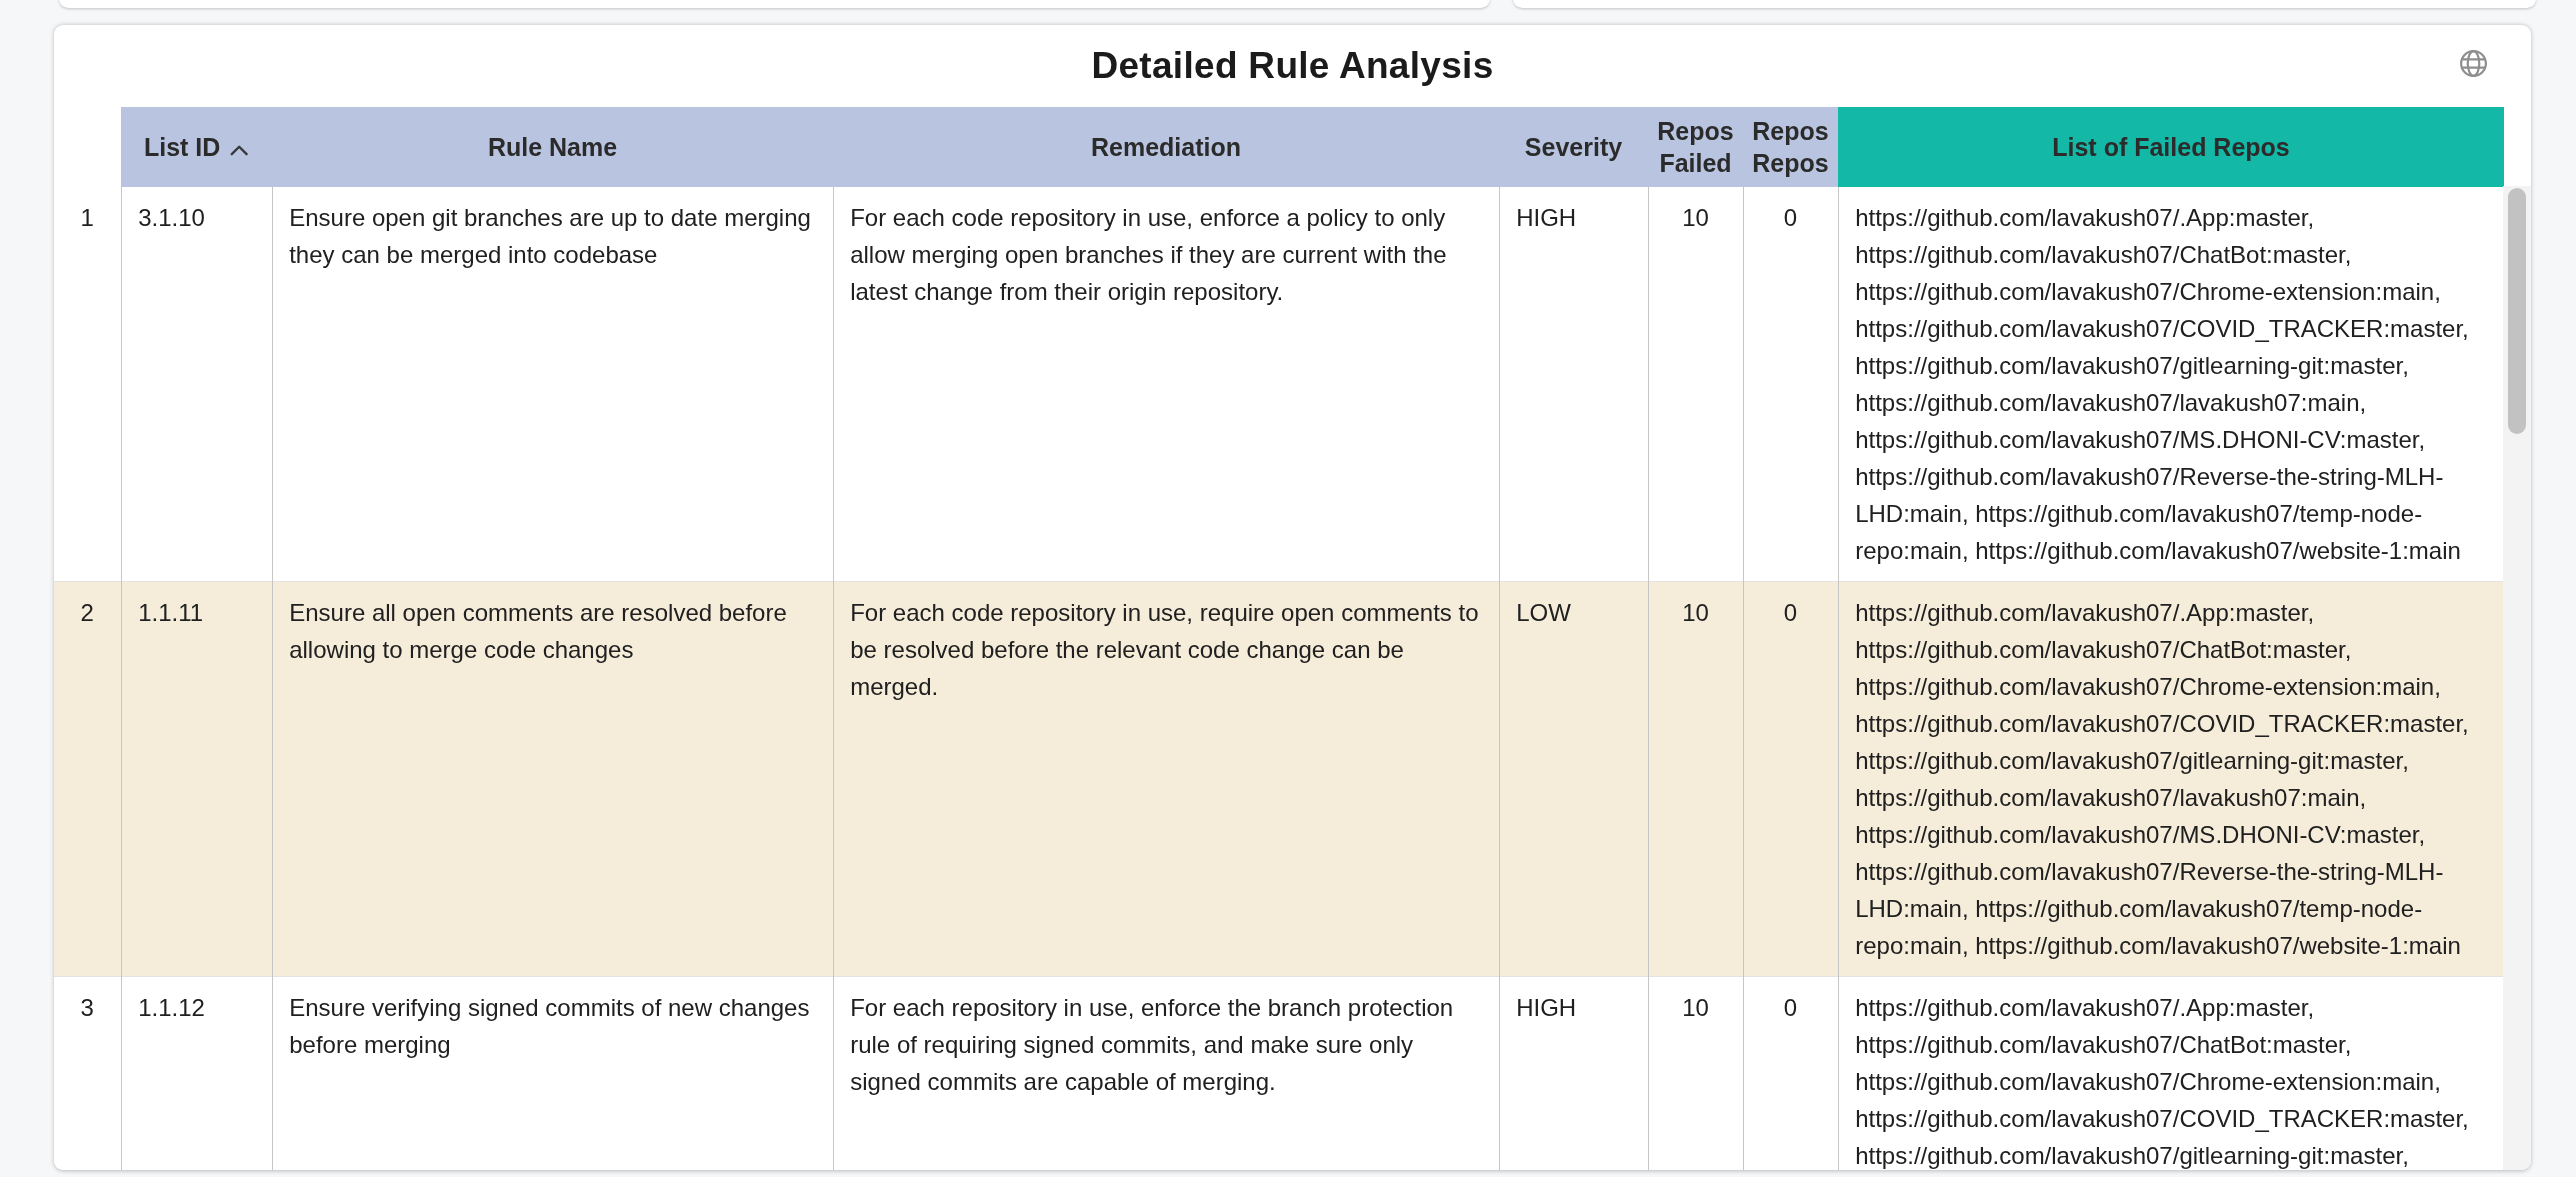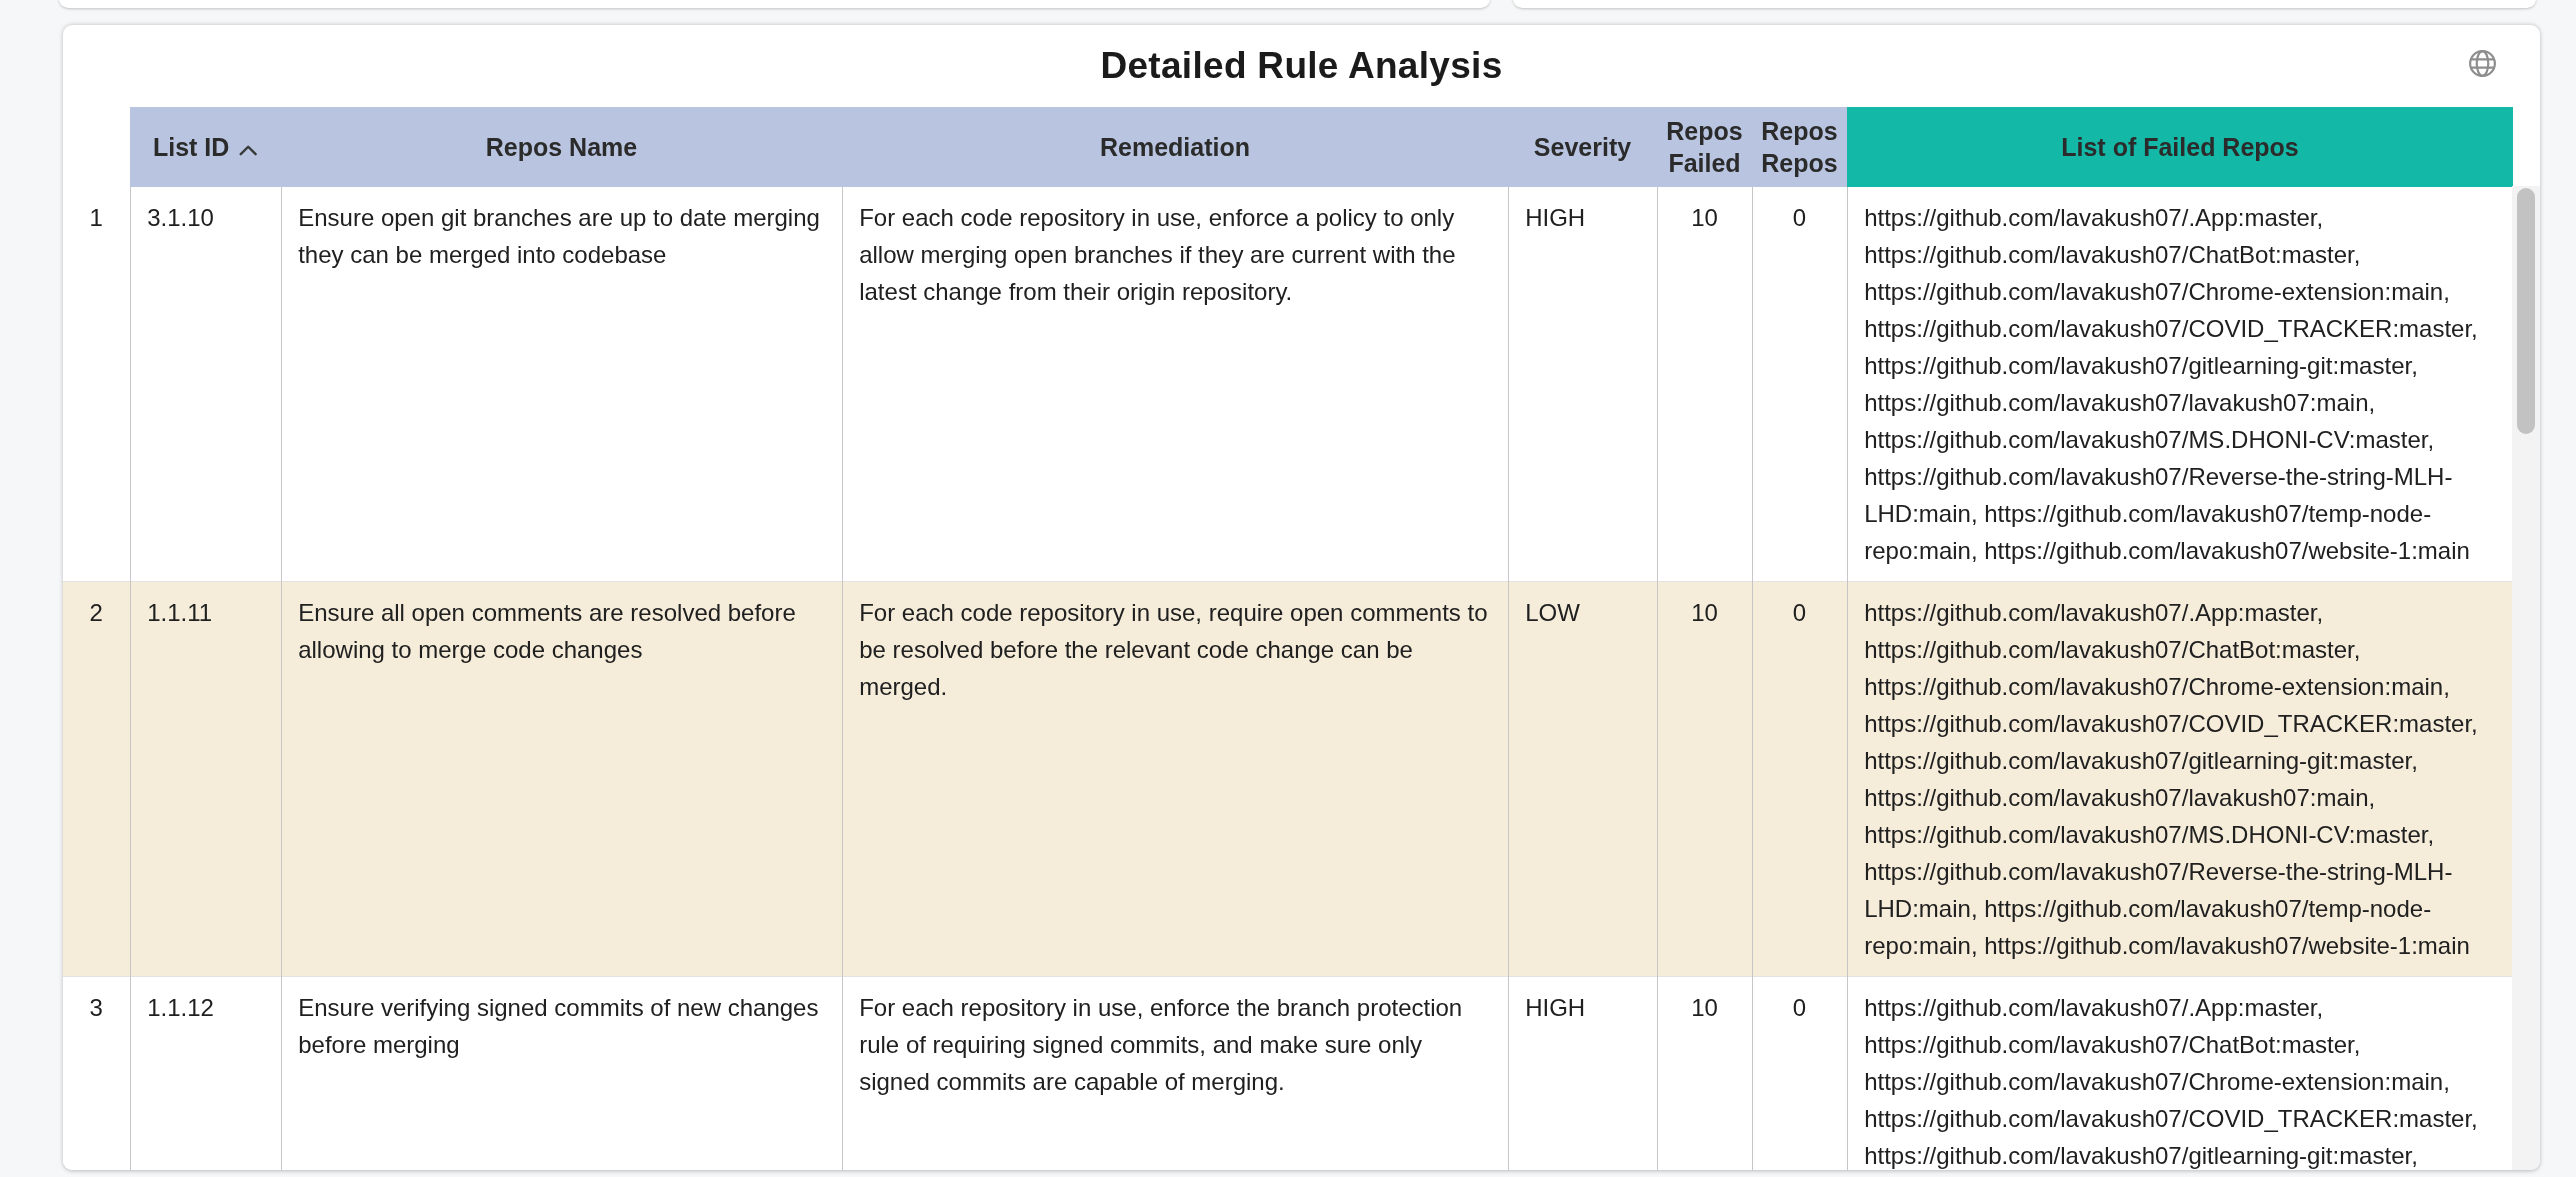--- a/index.html
+++ b/index.html
@@ -15,21 +15,21 @@
     position: absolute; top: -5.6px; height: 14px;
     background: #ffffff;
     border-radius: 0 0 9.3px 9.3px;
     box-shadow: 0 0.9px 2.8px rgba(0,0,0,0.22);
   }
   .top-card-left  { left: 59px;  width: 1431px; }
   .top-card-right { left: 1513px; width: 1023px; }
 
   
   .card {
-    position: absolute; left: 63px; top: 25px;
+    position: absolute; left: 54px; top: 25px;
     width: 2477px; height: 1145px;
     background: #ffffff;
     border-radius: 9.3px;
     box-shadow: 0 0.9px 4.6px rgba(0,0,0,0.25);
     overflow: hidden;
   }
   .card-head {
     position: relative;
     height: 82px;
     display: flex; align-items: center; justify-content: center;
@@ -118,21 +118,21 @@
         <col style="width:666px">
     </colgroup>
     <thead>
       <tr>
         <th class="c-idx"><span></span></th>
         <th>
           <span>List ID</span><svg class="caret" width="20.4" height="14" viewBox="0 0 22 15">
               <polyline points="3,12 11,4 19,12" fill="none" stroke="#3a3a3a" stroke-width="2.6" stroke-linecap="round" stroke-linejoin="round"></polyline>
             </svg>
         </th>
-        <th><span>Repos Name</span></th>
+        <th><span>Rule Name</span></th>
         <th><span>Remediation</span></th>
         <th><span>Severity</span></th>
         <th><span>Repos Failed</span></th>
         <th><span>Repos Repos</span></th>
         <th class="c-list"><span>List of Failed Repos</span></th>
       </tr>
     </thead>
   </table>
 
   <div class="body-clip">

